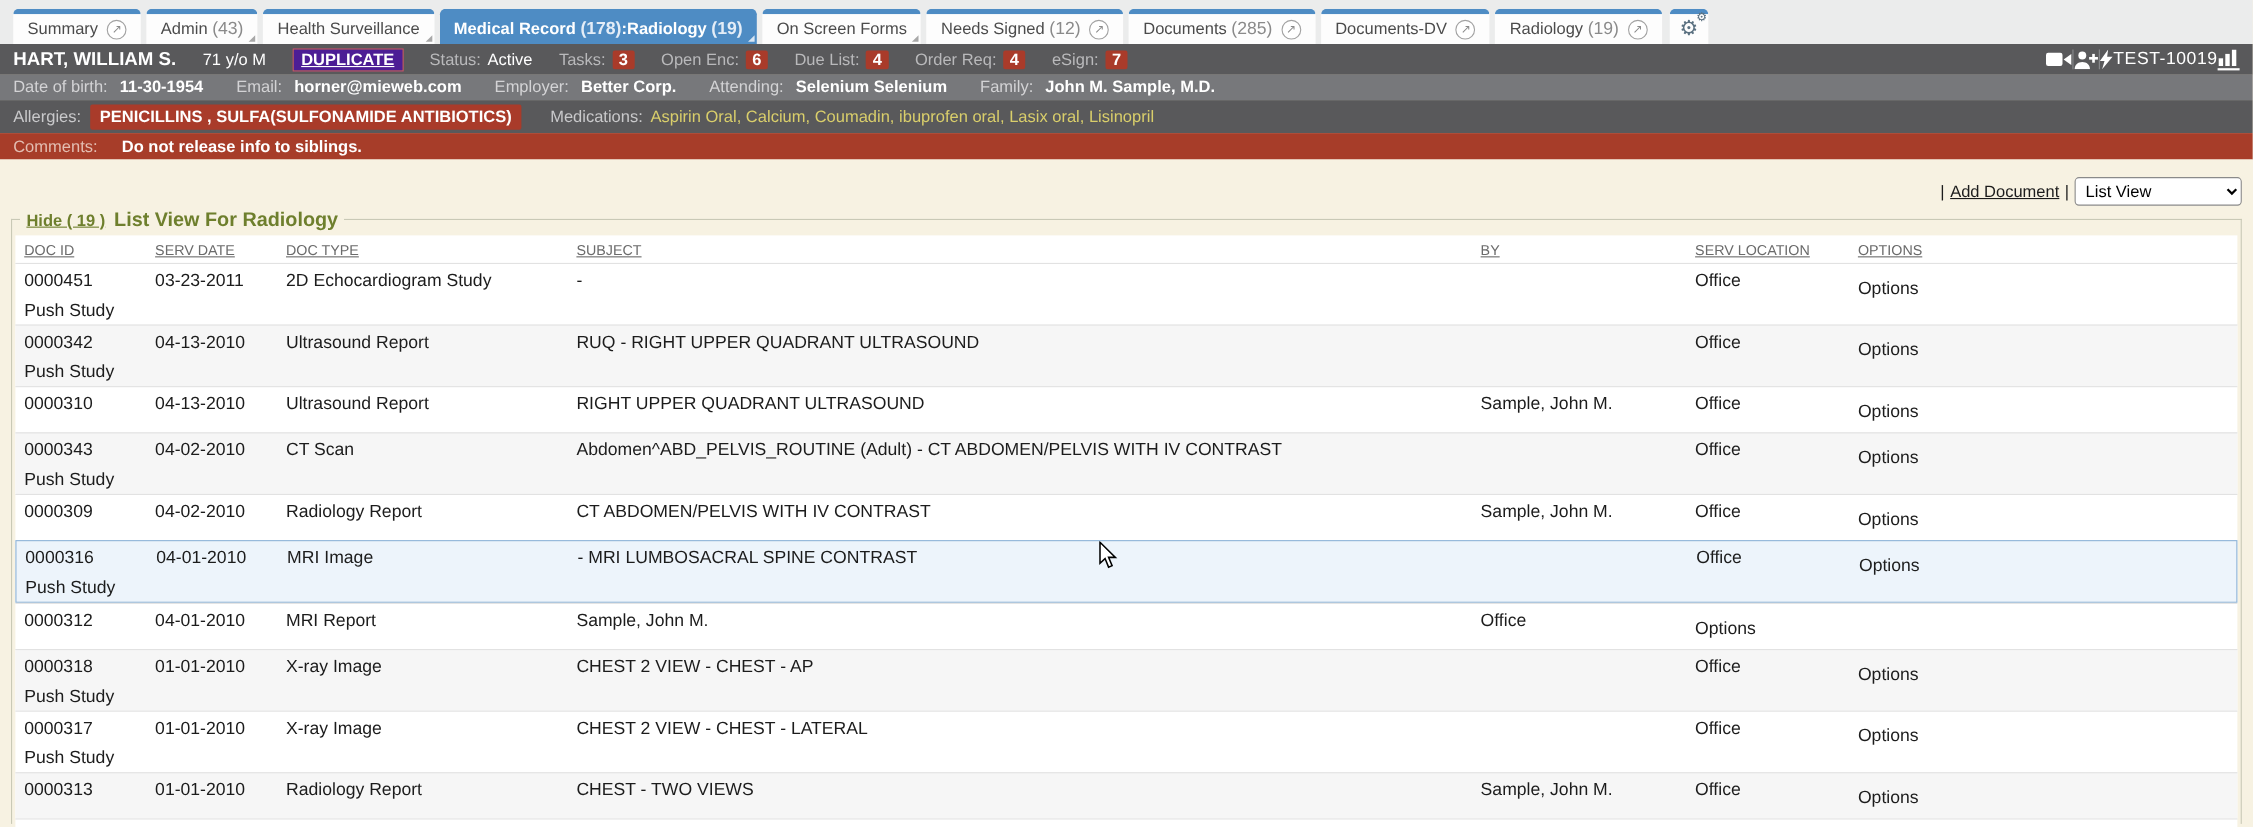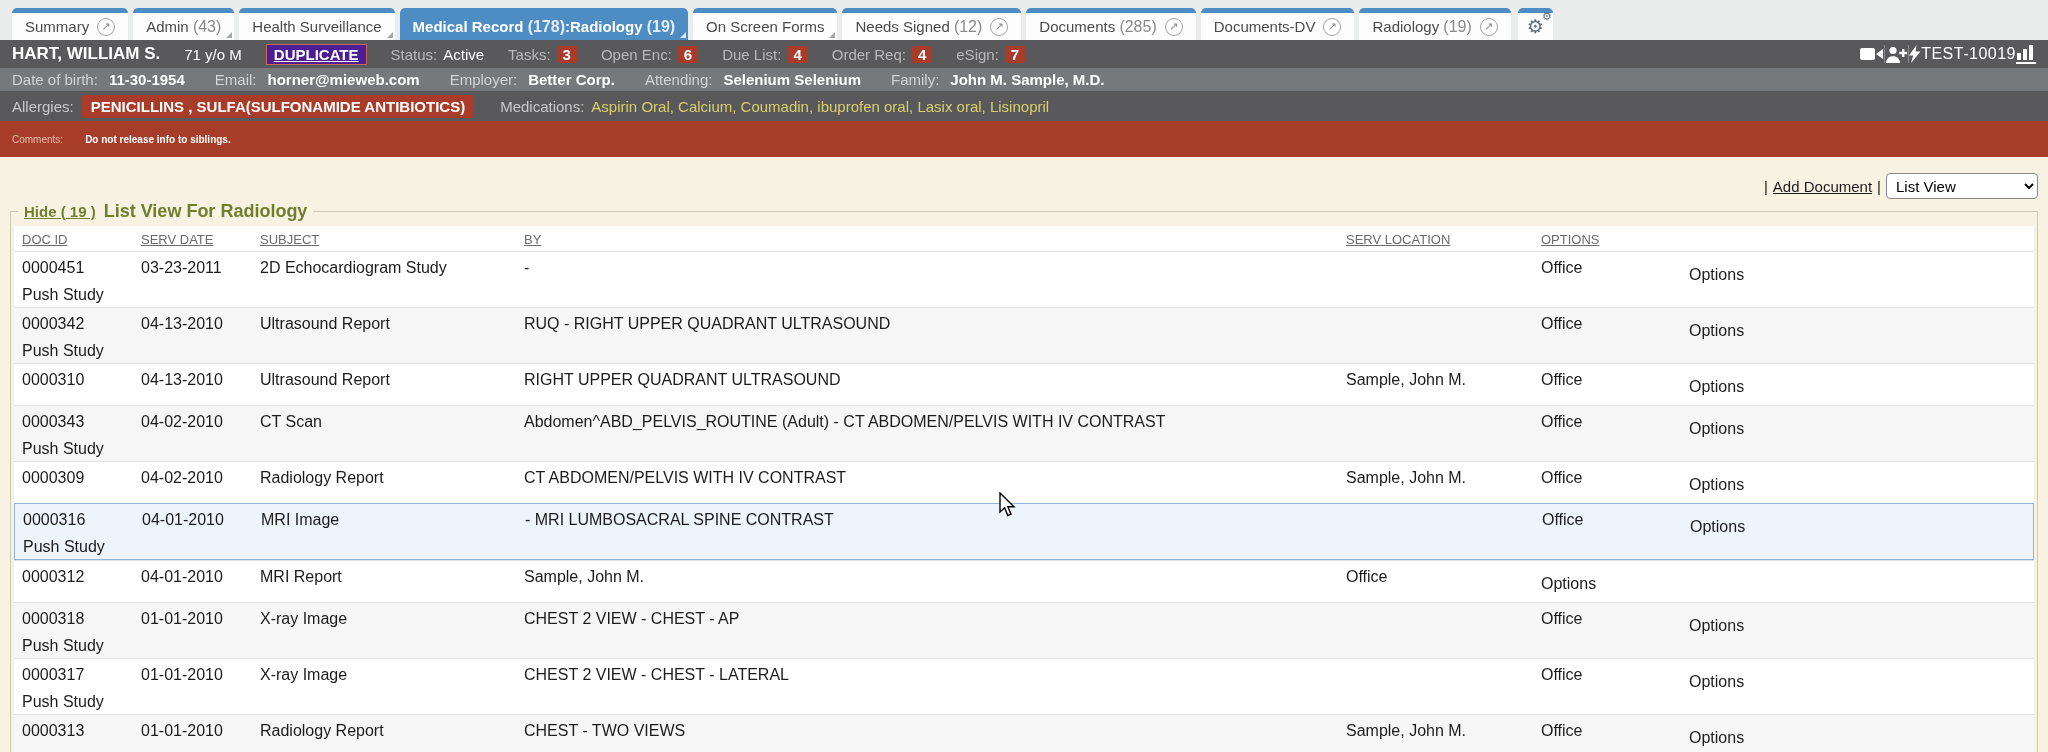--- a/index.html
+++ b/index.html
@@ -54,22 +54,22 @@
   .allergybar { height:30px; background:#59595b; display:flex; align-items:center;
     padding:0 12px; font-size:15px; }
   .allergybar .k { color:#c9c9cb; }
   .allergy-badge { background:#a93b2a; color:#fff; font-weight:bold;
     padding:3px 9px; border-radius:2px; margin-left:8px; }
   .meds-label { margin-left:26px; }
   .meds { color:#d9ce6b; margin-left:7px; }
   .med { cursor:pointer; }
 
   
-  .commentsbar { height:36px; background:#a73d29; display:flex; align-items:center;
-    padding:0 12px; font-size:10px; }
+  .commentsbar { height:24px; background:#a73d29; display:flex; align-items:center;
+    padding:0 12px; font-size:15px; }
   .commentsbar .k { color:#e3beb2; }
   .commentsbar .v { color:#fff; margin-left:22px; font-weight:bold; }
 
   
   .main { position:relative; height:605px; background:#f7f2e2; padding:0 10px; }
   .toolbar { display:flex; justify-content:flex-end; align-items:center;
     padding-top:14px; height:44px; gap:5px; font-size:15px; color:#1c1c1c; }
   .add-doc { text-decoration:underline; cursor:pointer; }
   .view-select { height:26px; width:152px; font-size:15px; border:1px solid #8a8a8a;
     border-radius:4px; background:#fff; padding-left:5px;
@@ -268,20 +268,21 @@
   <fieldset class="lv">
     <legend class="lv-legend">
       <span class="hide-link">Hide ( 19 )</span>
       <span class="lv-title">List View For Radiology</span>
     </legend>
 
     <div class="tbl">
       <div class="tr thead" id="thead-mount">
           <div class="th">DOC ID</div>
           <div class="th">SERV DATE</div>
+          <div class="th">DOC TYPE</div>
           <div class="th">SUBJECT</div>
           <div class="th">BY</div>
           <div class="th">SERV LOCATION</div>
           <div class="th">OPTIONS</div>
         </div>
       <div id="rows-mount">
           <div class="tr row">
     <div class="td">
       <div class="doc-id">0000451</div>
       <div class="sub">Push Study</div>

